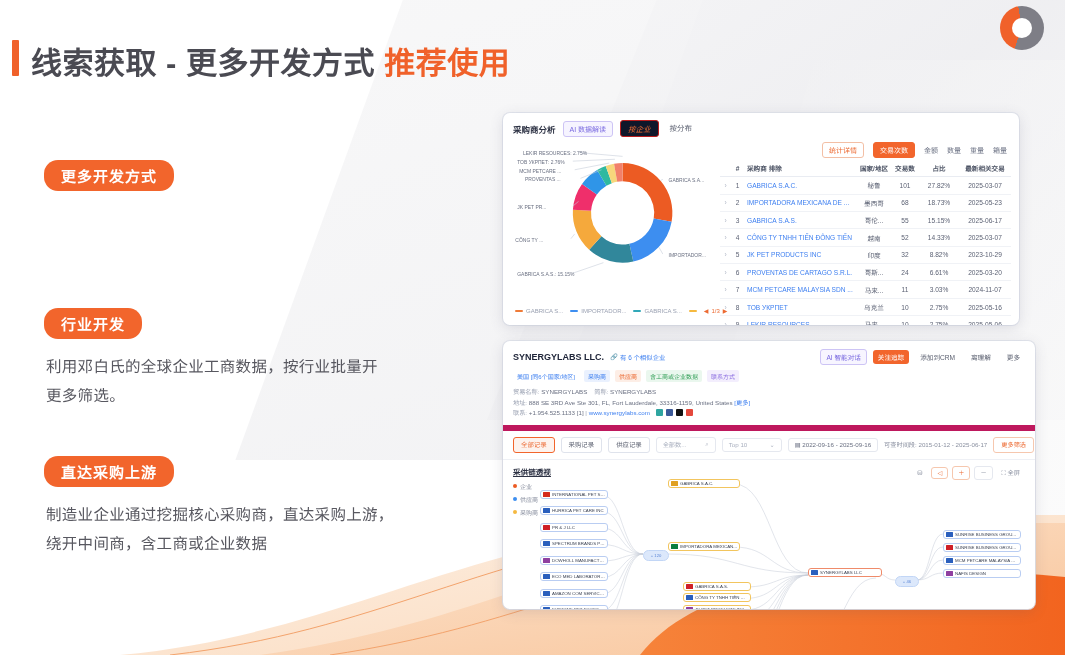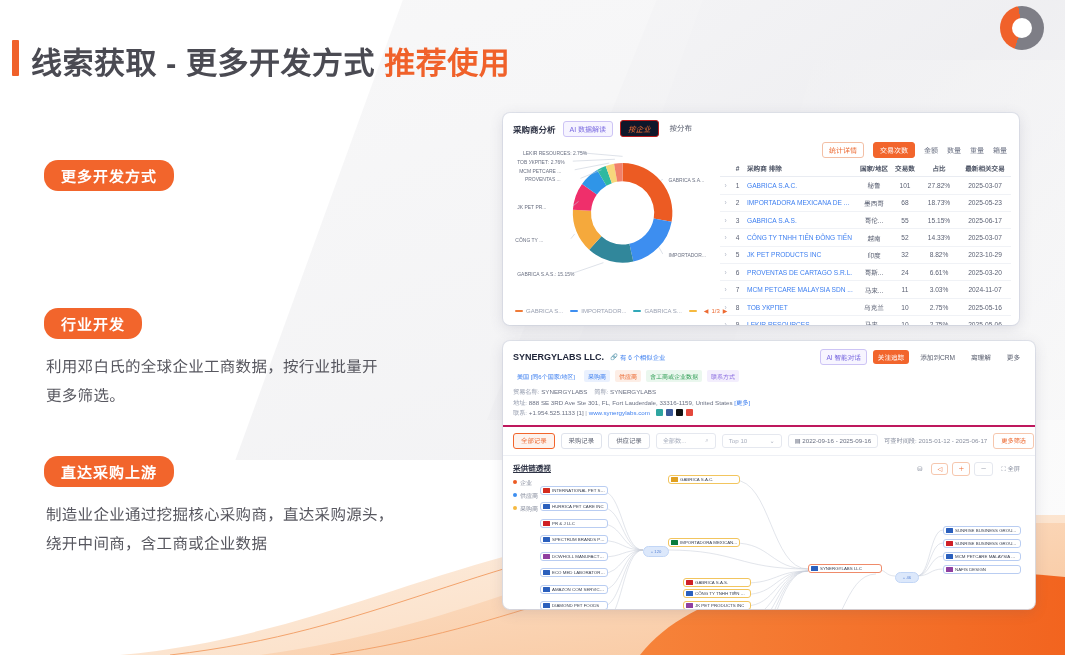--- a/index.html
+++ b/index.html
@@ -101,21 +101,21 @@
   table.buyers td.name{color:#3d7ff0;text-align:left;padding-left:3px;}
   table.buyers td.caret{color:#aeb5c4;width:10px;}
   table.buyers td.num{width:12px;}
 
   .legend-row{display:flex;align-items:center;gap:7px;padding:3px 0 0 4px;}
   .legend-row .li{display:flex;align-items:center;gap:3px;font-size:6px;color:#9aa1b2;white-space:nowrap;}
   .legend-row .dash{width:8px;height:2px;border-radius:1px;}
   .legend-row .pg{margin-left:auto;display:flex;align-items:center;gap:3px;font-size:6px;color:#ec6a32;padding-right:6px;}
 
   
-  .co-head{padding:8px 10px 6px 10px;border-bottom:2px solid #be185d;}
+  .co-head{padding:8px 10px 6px 10px;border-bottom:6px solid #be185d;}
   .co-row1{display:flex;align-items:center;}
   .co-name{font-size:9px;font-weight:bold;color:#20263a;margin-right:6px;}
   .co-rel{font-size:6.4px;color:#3d7ff0;display:flex;align-items:center;gap:2px;}
   .co-actions{margin-left:auto;display:flex;align-items:center;gap:6px;}
   .co-actions span{font-size:6.6px;color:#5b6070;white-space:nowrap;padding:2px 5px;border-radius:3px;}
   .co-actions span.ai{color:#7a6ae0;border:1px solid #cdc4f5;background:#f7f5ff;}
   .co-actions span.pri{background:#f2652c;color:#fff;}
   .co-tags{display:flex;align-items:center;gap:5px;margin-top:5px;flex-wrap:nowrap;}
   .co-tags .tg{font-size:6px;border-radius:2px;padding:1.5px 4px;white-space:nowrap;}
   .tg-country{color:#3d7ff0;background:transparent;padding-left:0;}
@@ -213,21 +213,21 @@
 <div class="feature f2">
   <div class="pill">行业开发</div>
   <p>
     <span>利用邓白氏的全球企业工商数据，按行业批量开</span><br>
     <span>更多筛选。</span>
   </p>
 </div>
 <div class="feature f3">
   <div class="pill">直达采购上游</div>
   <p>
-    <span>制造业企业通过挖掘核心采购商，直达采购源头，</span><br>
+    <span>制造业企业通过挖掘核心采购商，直达采购上游，</span><br>
     <span>绕开中间商，含工商或企业数据</span>
   </p>
 </div>
 
 <div class="shot shot-top">
 
   <div class="pa-head">
     <div class="pa-title">采购商分析</div>
     <div class="ai-chip">AI 数据解读</div>
     <div class="seg">

